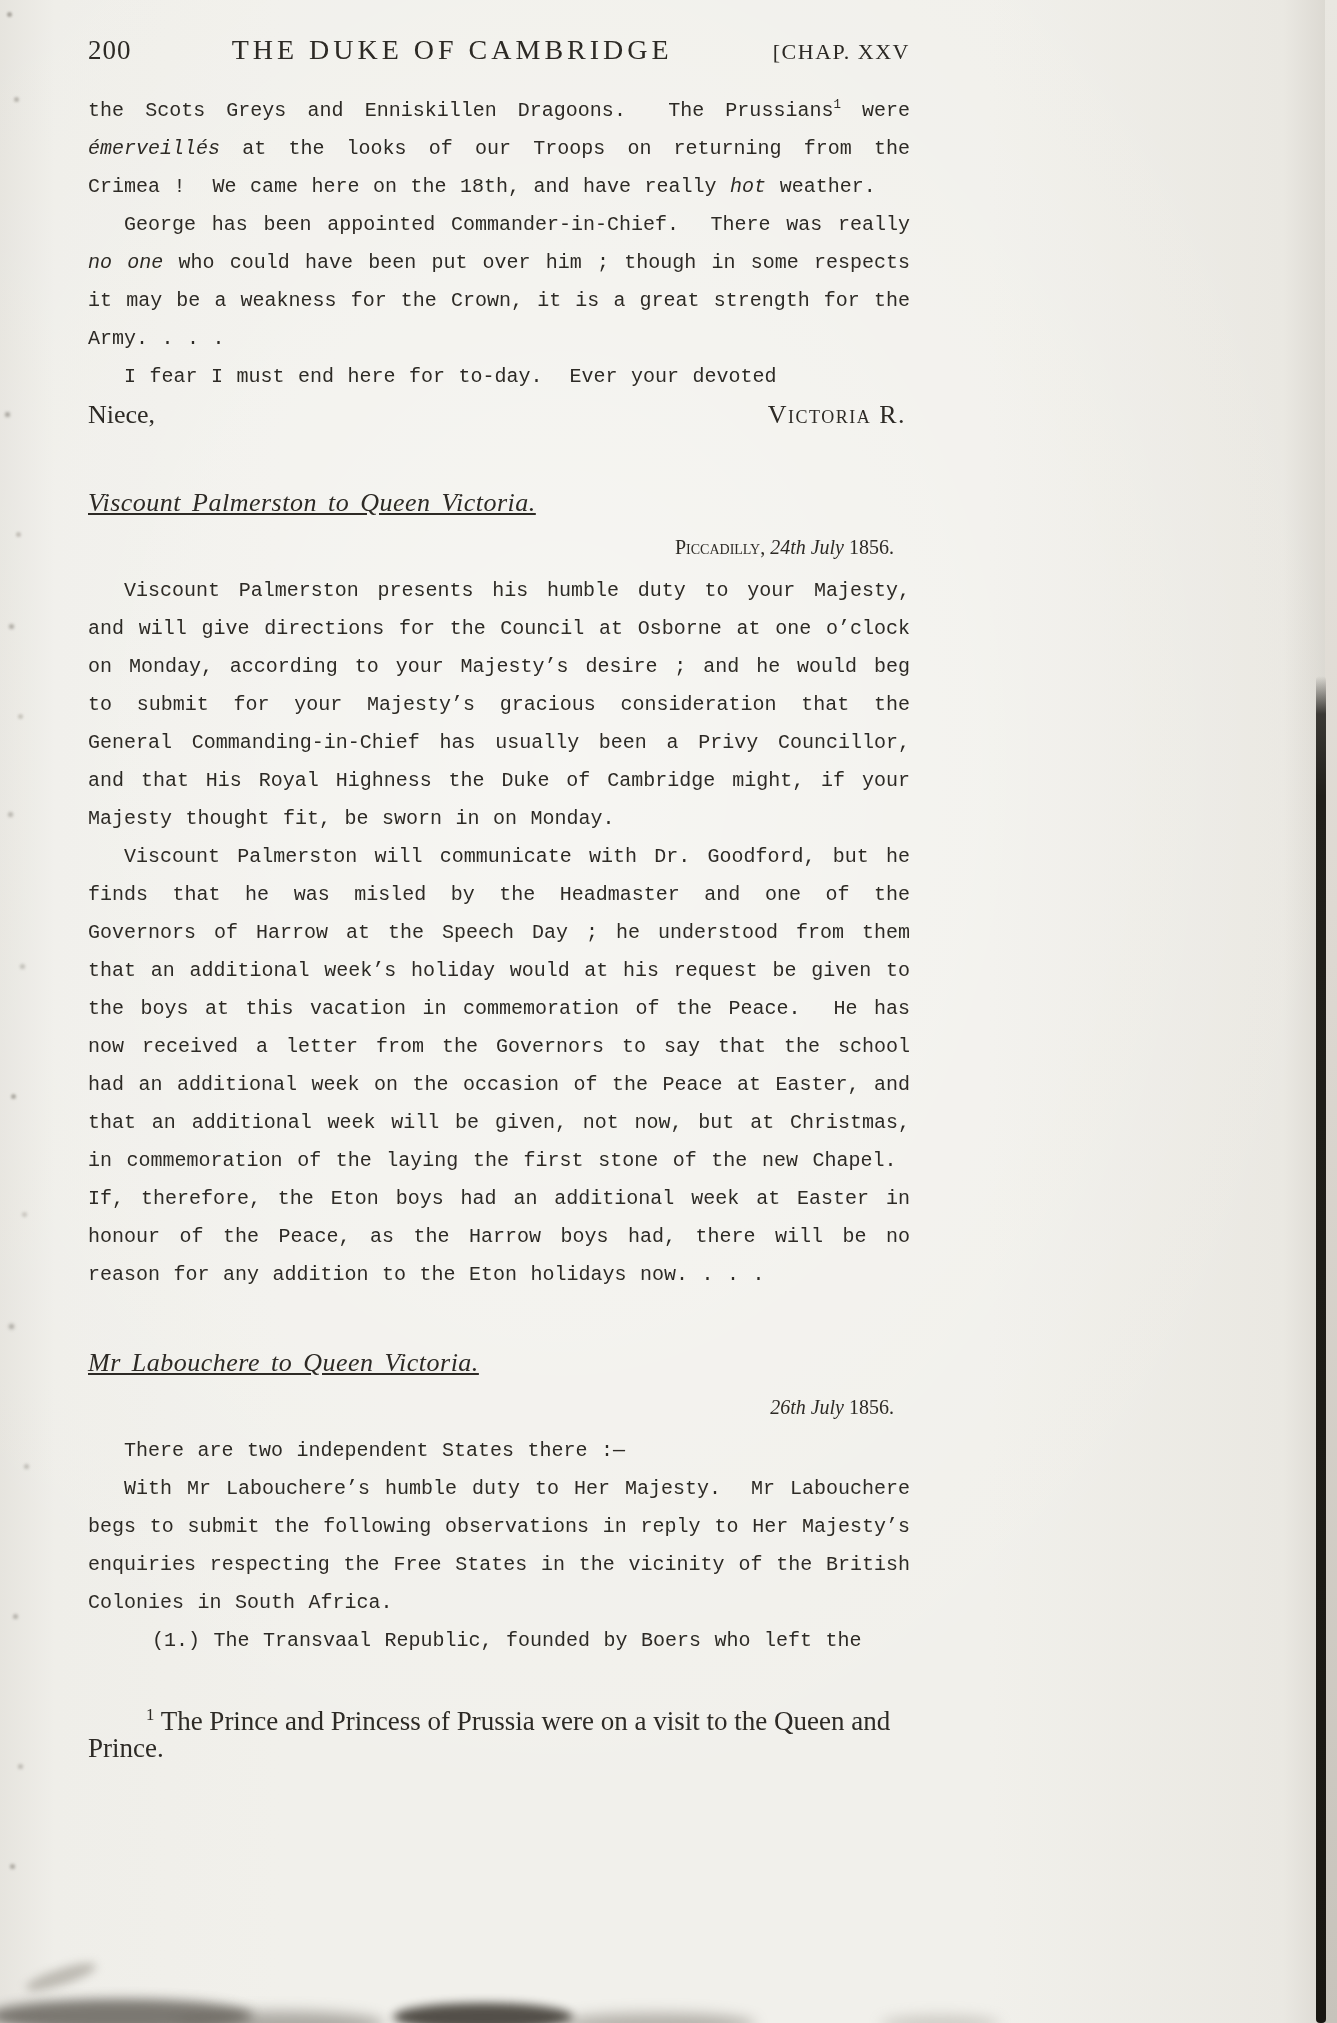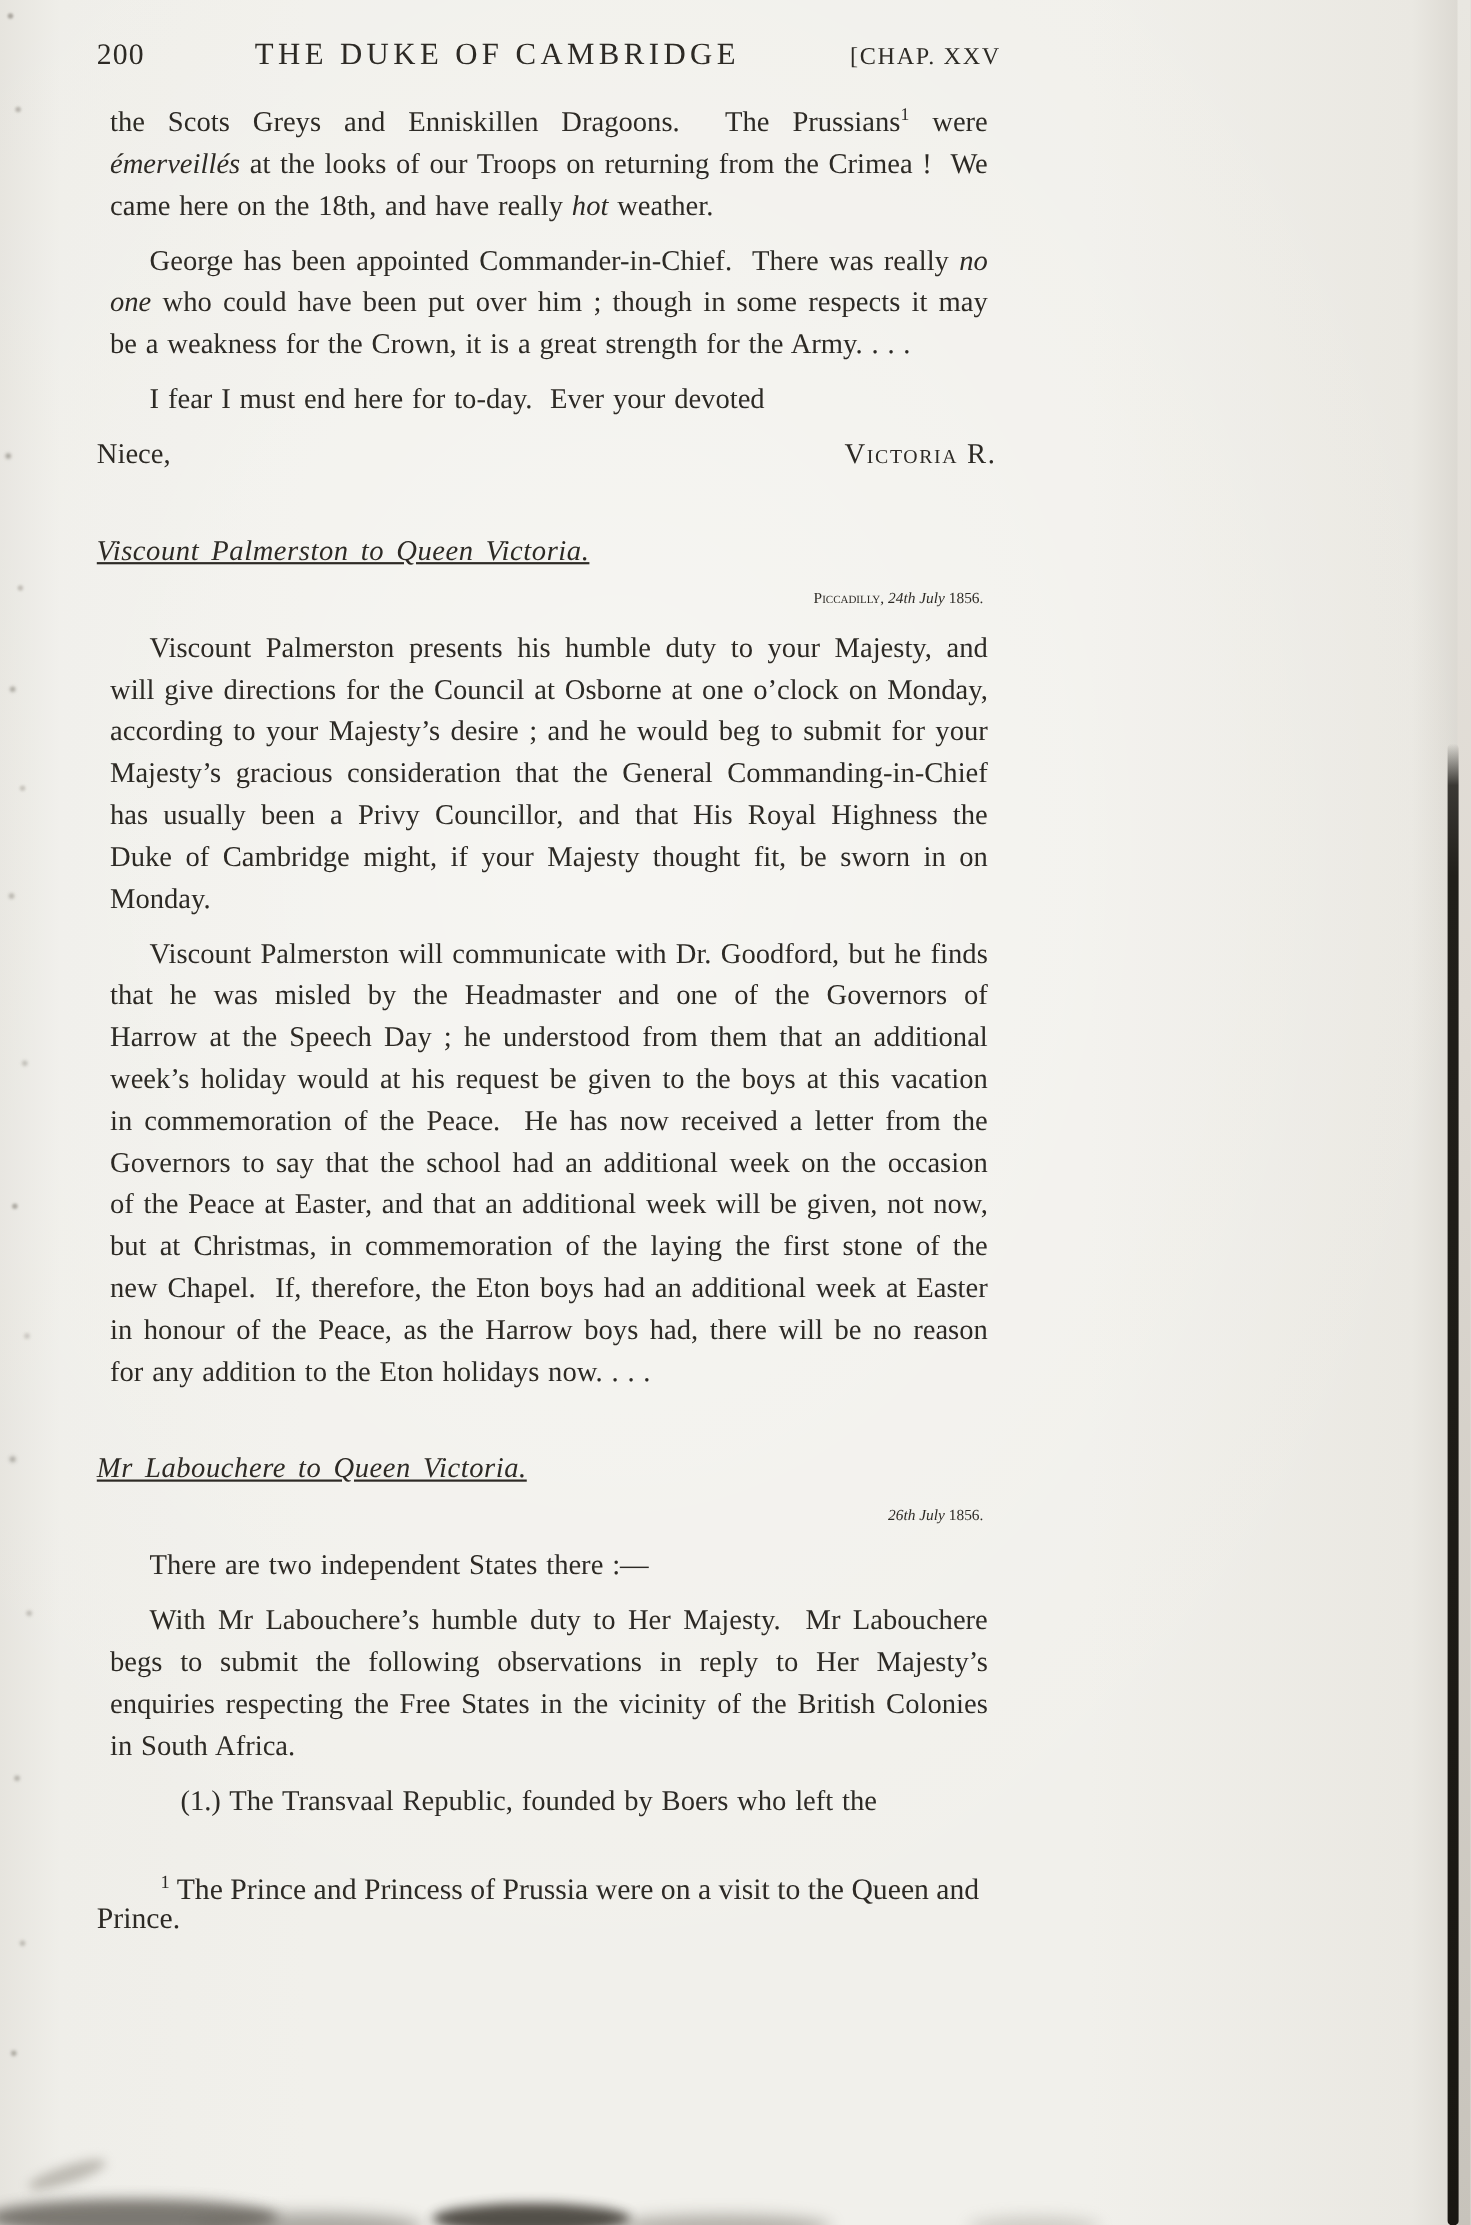--- a/index.html
+++ b/index.html
@@ -14,31 +14,31 @@
     font-family: "Liberation Serif", "DejaVu Serif", serif;
     color: #2d2a25;
   }
   .content { position: absolute; left: 88px; top: 34px; width: 822px; }
 
   .page-header { display: flex; justify-content: space-between; align-items: baseline; margin-bottom: 26px; }
   .pg-num { font-size: 27px; letter-spacing: 1px; }
   .run-title { font-size: 28px; letter-spacing: 4px; }
   .chap { font-size: 22px; letter-spacing: 1.5px; }
 
-  .para { margin: 12px; text-align: justify; text-indent: 36px; font-size: 26px; line-height: 38px; word-spacing: 1.5px; }
+  .para { margin: 0; text-align: justify; text-indent: 36px; font-size: 20px; line-height: 38px; word-spacing: 1.5px; font-family: Liberation Mono, monospace; }
   .no-indent { text-indent: 0; }
   .indent-2 { text-indent: 64px; }
 
   .sig-line { display: flex; justify-content: space-between; font-size: 26px; line-height: 38px; }
   .sc { font-variant: small-caps; }
   .sig { letter-spacing: 1.5px; padding-right: 4px; }
 
   .letter-heading { font-size: 26px; font-weight: normal; font-style: italic; text-align: left;
                     margin: 54px 0 16px 0; letter-spacing: .5px; word-spacing: 4px; text-decoration: underline; }
-  .dateline { text-align: right; font-size: 14px; line-height: 26px; padding-right: 16px; margin: 0 0 12px 0; }
+  .dateline { text-align: right; font-size: 20px; line-height: 26px; padding-right: 16px; margin: 0 0 12px 0; }
 
   .i   { font-style: italic; }
   .sup { font-size: .62em; vertical-align: super; line-height: 0; }
 
   .footnote { margin-top: 48px; font-size: 27px; line-height: 27px; text-indent: 58px; }
 
   
   .edge-right { position: absolute; right: 0; top: 0; width: 12px; height: 100%;
                 background: linear-gradient(to bottom, #e9e7e1 0%, #ded9d2 45%, #c7c3bb 100%); }
   .edge-line  { position: absolute; right: 11px; top: 676px; bottom: 0; width: 10px; border-radius: 4px;

